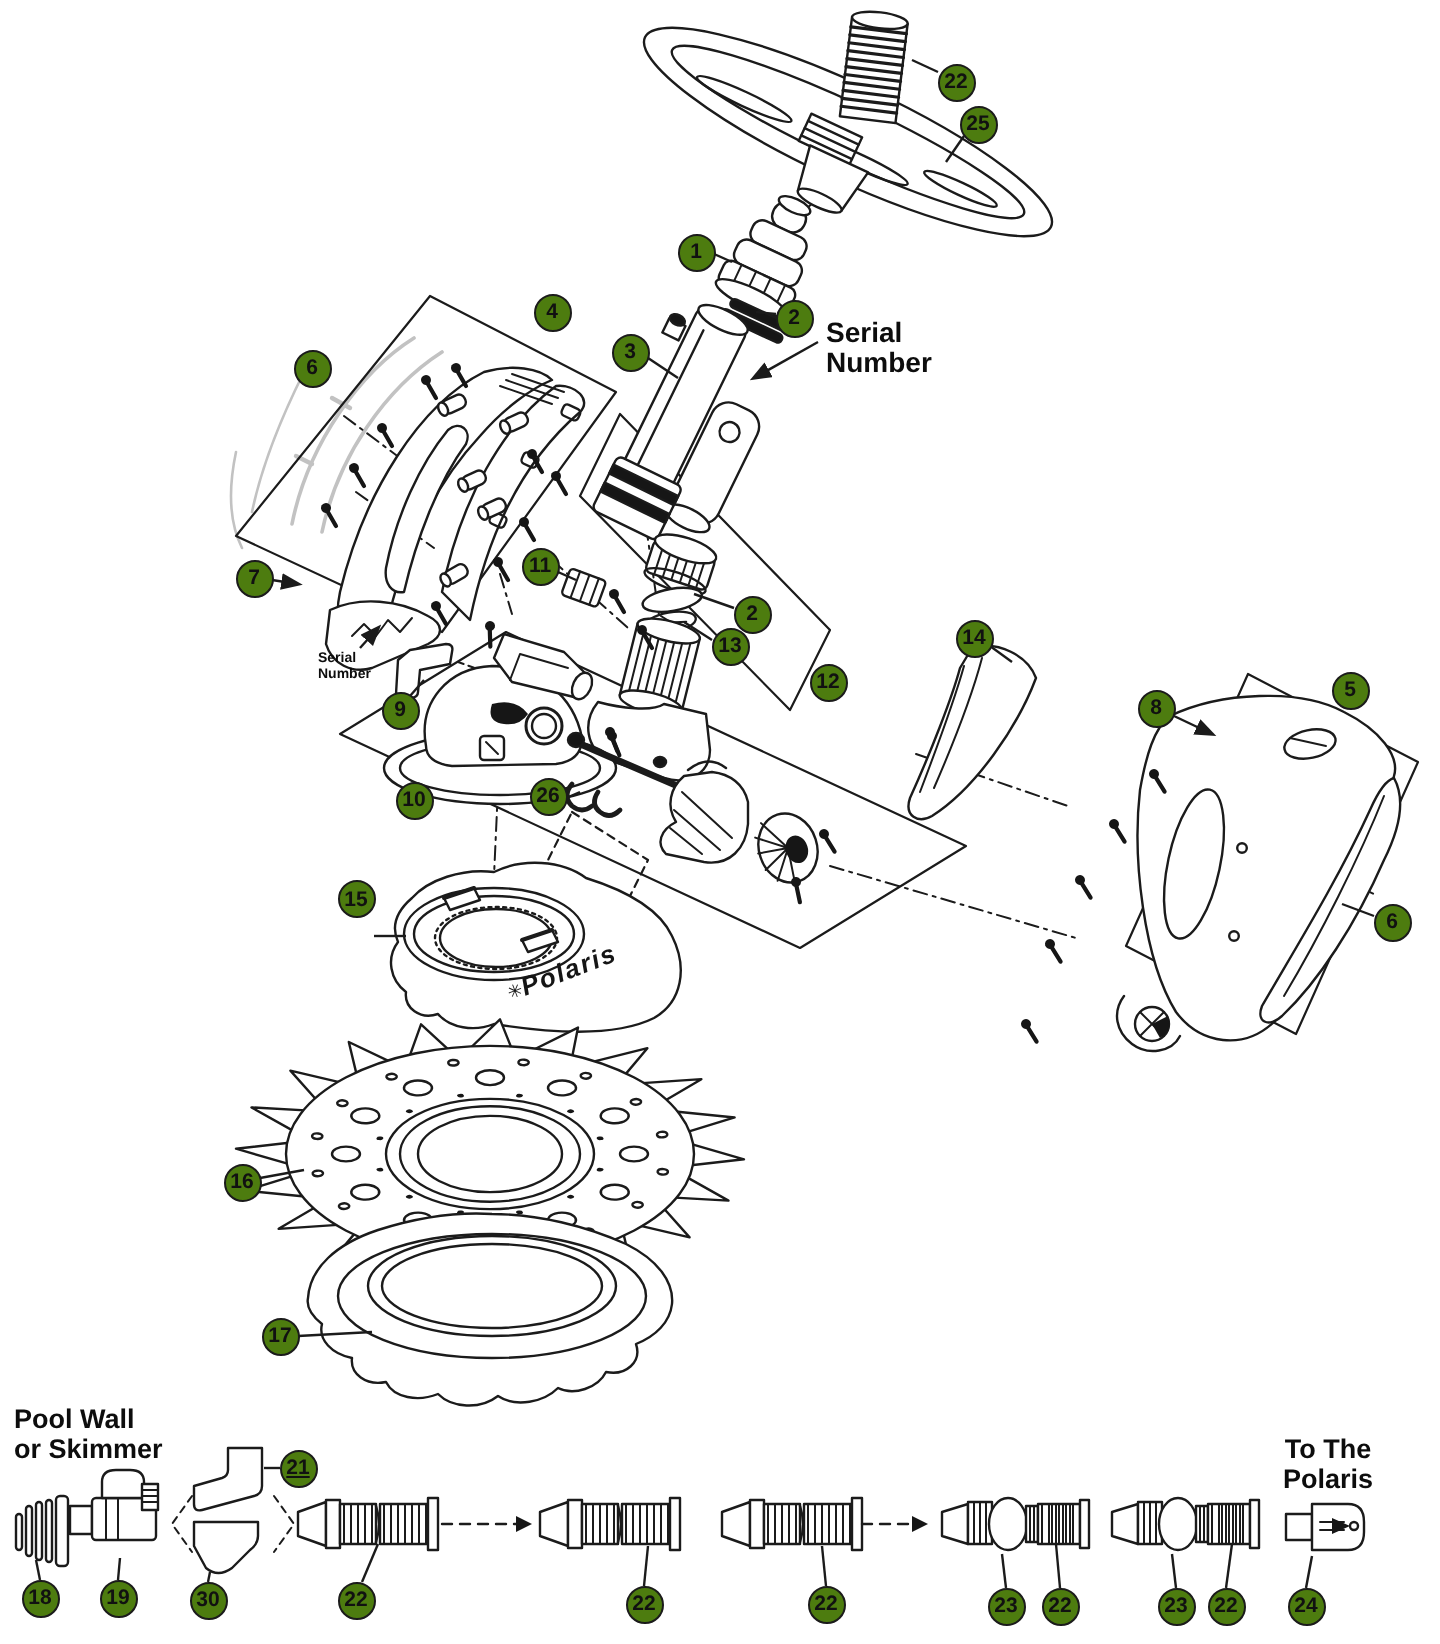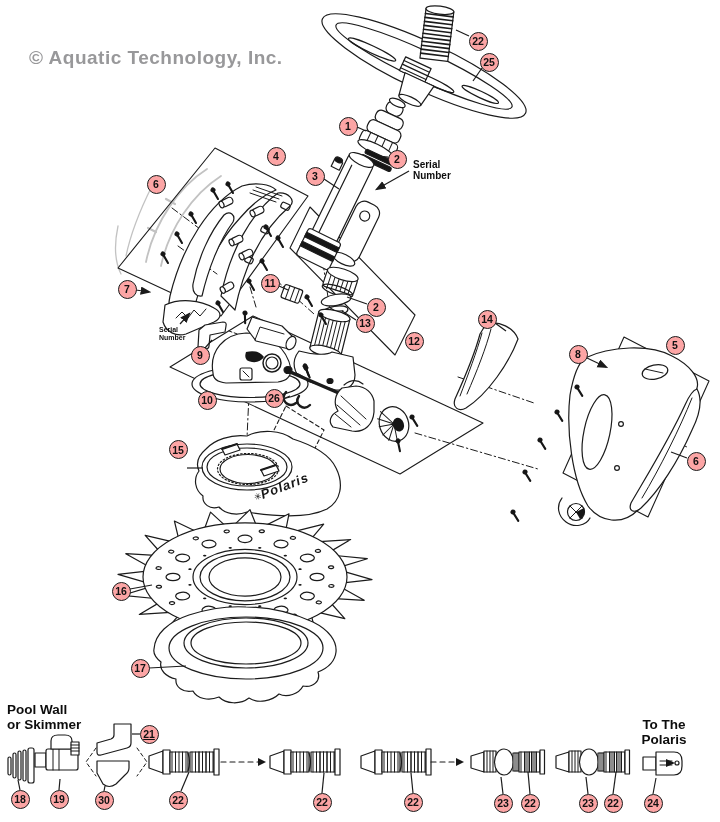--- a/index.html
+++ b/index.html
@@ -1,20 +1,20 @@
 <!DOCTYPE html>
 <html><head>
 <meta charset="utf-8">
 <style>
   html,body{margin:0;padding:0;background:#fff;}
   #stage{position:relative;width:720px;height:822px;background:#fff;overflow:hidden;
          font-family:"Liberation Sans", sans-serif;}
   #art,#leaders{position:absolute;left:0;top:0;width:720px;height:822px;}
   .callout{position:absolute;width:19px;height:19px;border:1.6px solid #1b1b1b;border-radius:50%;
-           background:#fca5a5;box-sizing:border-box;display:flex;align-items:center;justify-content:center;
+           background:#4d7c0f;box-sizing:border-box;display:flex;align-items:center;justify-content:center;
            font-size:10.5px;font-weight:700;color:#111;z-index:6;}
   .dlabel{position:absolute;color:#0d0d0d;font-weight:700;line-height:1.1;white-space:pre-line;z-index:5;}
   .copyright{position:absolute;left:29px;top:47px;font-size:19px;font-weight:700;
              letter-spacing:.5px;color:#98989a;z-index:5;}
   .logo{position:absolute;left:254px;top:488px;transform:rotate(-21deg);transform-origin:left center;
         color:#151515;z-index:5;}
   .logo .mark{font-size:9px;vertical-align:1px;}
   .logo .word{font-size:13px;font-weight:700;font-style:italic;letter-spacing:1px;}
 </style>
 </head>
@@ -423,26 +423,25 @@
       <line x1="413" y1="793" x2="411" y2="773" stroke="#1b1b1b" stroke-width="1.2"></line>
       <line x1="503" y1="794" x2="501" y2="777" stroke="#1b1b1b" stroke-width="1.2"></line>
       <line x1="530" y1="794" x2="528" y2="772" stroke="#1b1b1b" stroke-width="1.2"></line>
       <line x1="588" y1="794" x2="586" y2="777" stroke="#1b1b1b" stroke-width="1.2"></line>
       <line x1="613" y1="794" x2="616" y2="772" stroke="#1b1b1b" stroke-width="1.2"></line>
       <line x1="653" y1="794" x2="656" y2="778" stroke="#1b1b1b" stroke-width="1.2"></line>
       <line x1="409" y1="171" x2="377" y2="189" stroke="#1b1b1b" stroke-width="1.2" marker-end="url(#ah)"></line>
       <line x1="180" y1="324" x2="189" y2="314" stroke="#1b1b1b" stroke-width="1.2" marker-end="url(#ah)"></line>
     </svg>
 
-<div class="copyright">© Aquatic Technology, Inc.</div>
 <div class="logo">
   <span class="mark">✳</span><span class="word">Polaris</span>
 </div>
 <div id="label-layer">
-      <div class="dlabel" style="left: 413px; top: 159px; font-size: 10px;">Serial
+      <div class="dlabel" style="left: 413px; top: 159px; font-size: 14px;">Serial
 Number</div>
       <div class="dlabel" style="left: 159px; top: 326px; font-size: 7px;">Serial
 Number</div>
       <div class="dlabel" style="left: 7px; top: 703px; font-size: 13.5px;">Pool Wall
 or Skimmer</div>
       <div class="dlabel" style="left: 630px; top: 718px; font-size: 13.5px; text-align: center; width: 68px;">To The
 Polaris</div>
     </div>
 <div id="callout-layer">
       <div class="callout" style="left: 468.5px; top: 31.5px;">22</div>

